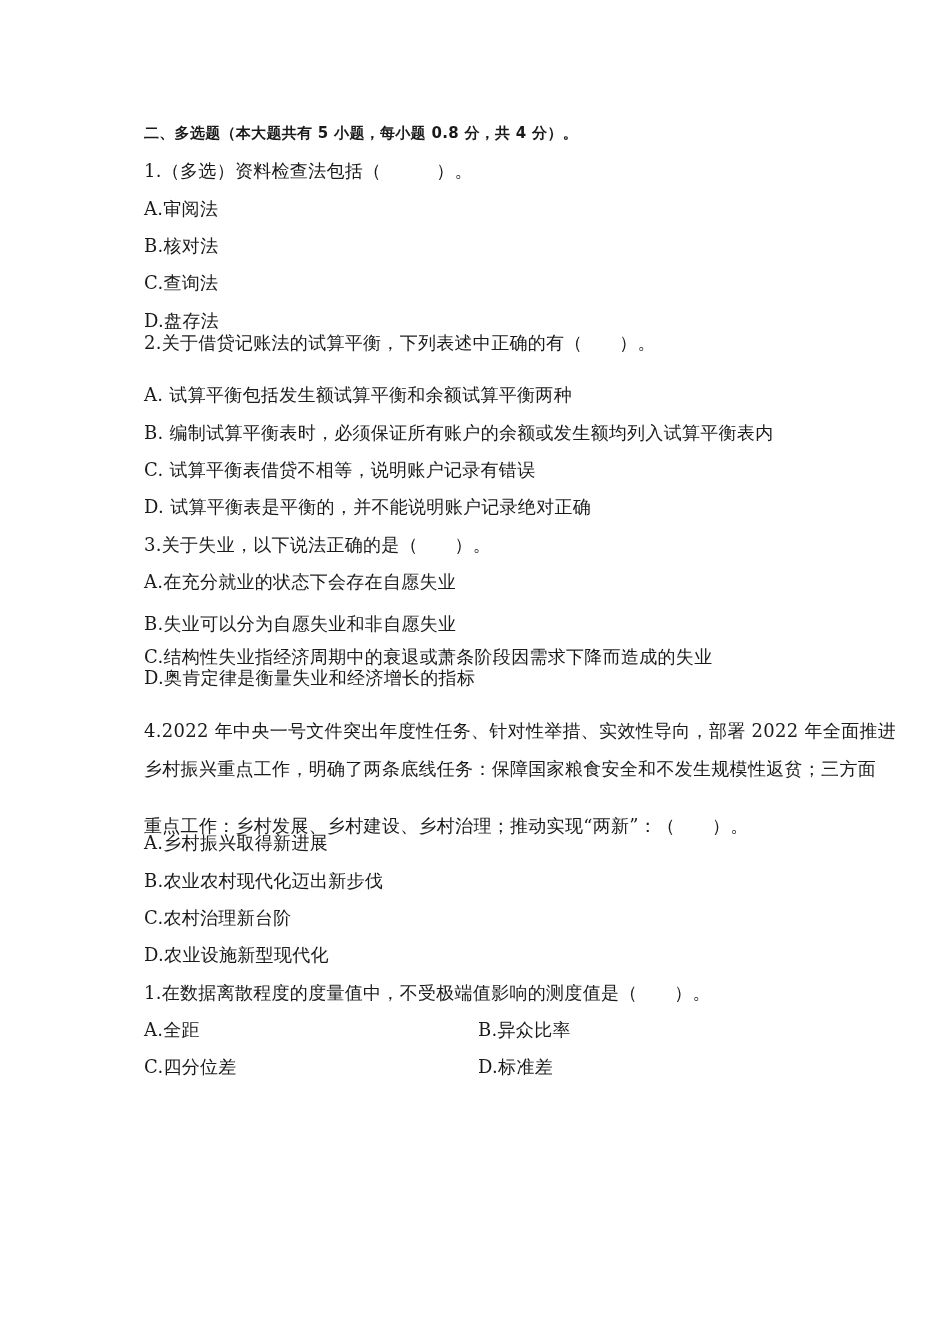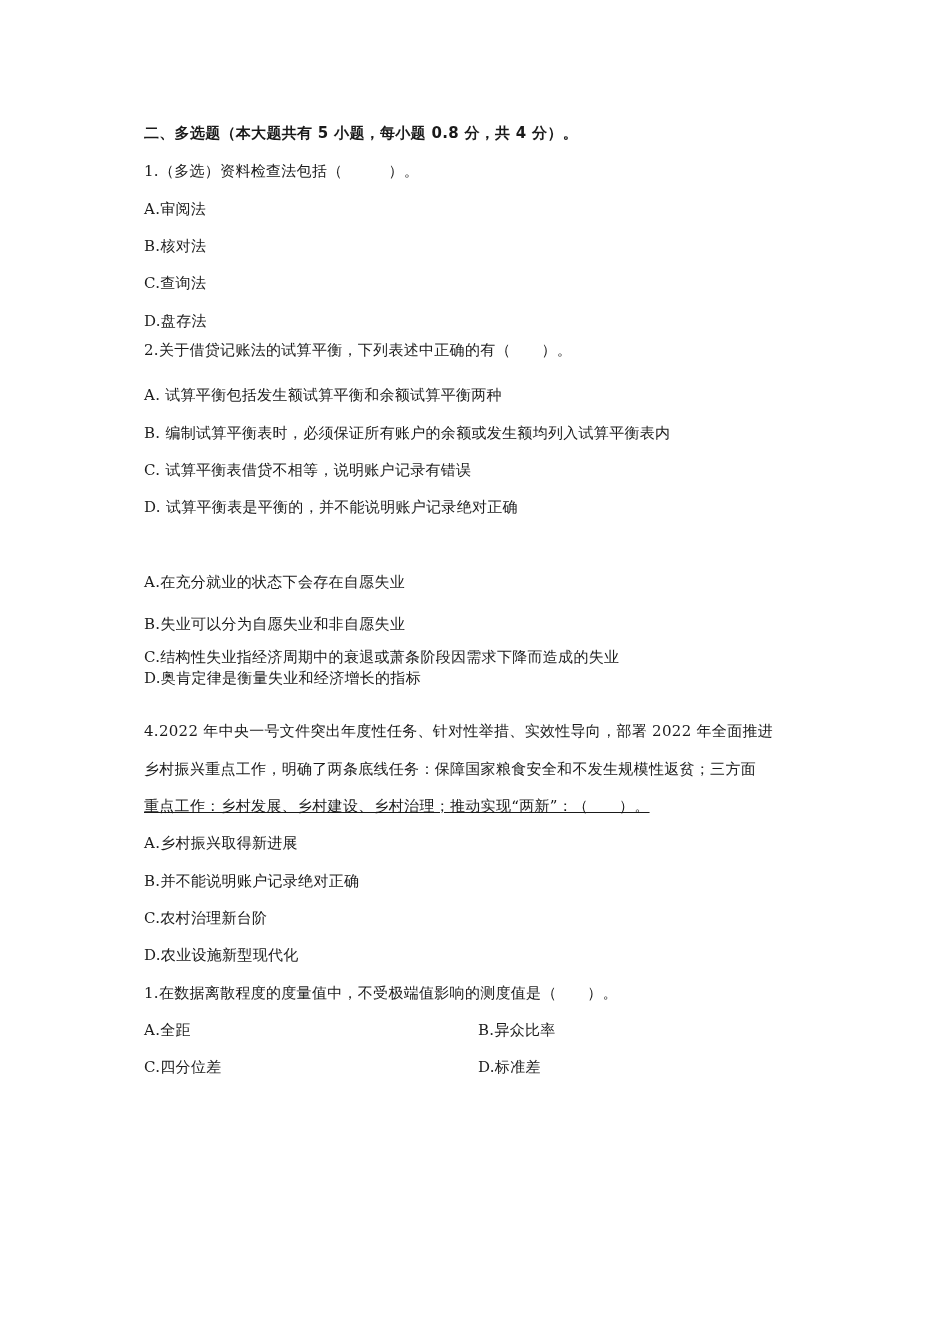--- a/index.html
+++ b/index.html
@@ -16,21 +16,21 @@
       color: #1a1a1a;
     }
     .page {
       position: absolute;
       left: 0; top: 0;
       width: 950px; height: 1344px;
     }
     .line {
       position: absolute;
       left: 144px;
-      font-size: 15px;
+      font-size: 18px;
       line-height: 20px;
       white-space: nowrap;
       letter-spacing: 0.3px;
     }
     .section-title {
       font-weight: bold;
       font-family: "DejaVu Sans", "Liberation Sans", sans-serif;
       font-size: 15px;
     }
     .col2 {
@@ -43,36 +43,37 @@
 <div class="page">
 
   <div class="line section-title" style="top:123px;">二、多选题（本大题共有 5 小题，每小题 0.8 分，共 4 分）。</div>
 
   <div class="line" style="top:161px;">1.（多选）资料检查法包括（　　　）。</div>
   <div class="line" style="top:199px;">A.审阅法</div>
   <div class="line" style="top:236px;">B.核对法</div>
   <div class="line" style="top:273px;">C.查询法</div>
   <div class="line" style="top:311px;">D.盘存法</div>
 
-  <div class="line" style="top:340px;">2.关于借贷记账法的试算平衡，下列表述中正确的有（　　）。</div>
+  <div class="line" style="top:333px;">2.关于借贷记账法的试算平衡，下列表述中正确的有（　　）。</div>
   <div class="line" style="top:385px;">A.  试算平衡包括发生额试算平衡和余额试算平衡两种</div>
   <div class="line" style="top:423px;">B.  编制试算平衡表时，必须保证所有账户的余额或发生额均列入试算平衡表内</div>
   <div class="line" style="top:460px;text-align:center;">C.  试算平衡表借贷不相等，说明账户记录有错误</div>
   <div class="line" style="top:497px;">D.  试算平衡表是平衡的，并不能说明账户记录绝对正确</div>
 
+  <div class="line" style="top:535px;">3.关于失业，以下说法正确的是（　　）。</div>
   <div class="line" style="top:572px;">A.在充分就业的状态下会存在自愿失业</div>
   <div class="line" style="top:614px;">B.失业可以分为自愿失业和非自愿失业</div>
   <div class="line" style="top:647px;">C.结构性失业指经济周期中的衰退或萧条阶段因需求下降而造成的失业</div>
   <div class="line" style="top:668px;">D.奥肯定律是衡量失业和经济增长的指标</div>
 
   <div class="line" style="top:721px;">4.2022 年中央一号文件突出年度性任务、针对性举措、实效性导向，部署 2022 年全面推进</div>
   <div class="line" style="top:759px;">乡村振兴重点工作，明确了两条底线任务：保障国家粮食安全和不发生规模性返贫；三方面</div>
-  <div class="line" style="top:796px;text-decoration:underline;">重点工作：乡村发展、乡村建设、乡村治理；推动实现“两新”：（　　）。</div>
+  <div class="line" style="top:816px;">重点工作：乡村发展、乡村建设、乡村治理；推动实现“两新”：（　　）。</div>
   <div class="line" style="top:833px;">A.乡村振兴取得新进展</div>
-  <div class="line" style="top:871px;">B.并不能说明账户记录绝对正确</div>
+  <div class="line" style="top:871px;">B.农业农村现代化迈出新步伐</div>
   <div class="line" style="top:908px;">C.农村治理新台阶</div>
   <div class="line" style="top:945px;">D.农业设施新型现代化</div>
 
   <div class="line" style="top:983px;">1.在数据离散程度的度量值中，不受极端值影响的测度值是（　　）。</div>
   <div class="line" style="top:1020px;">A.全距</div>
   <div class="line col2" style="top:1020px;">B.异众比率</div>
   <div class="line" style="top:1057px;">C.四分位差</div>
   <div class="line col2" style="top:1057px;">D.标准差</div>
 
 </div>

